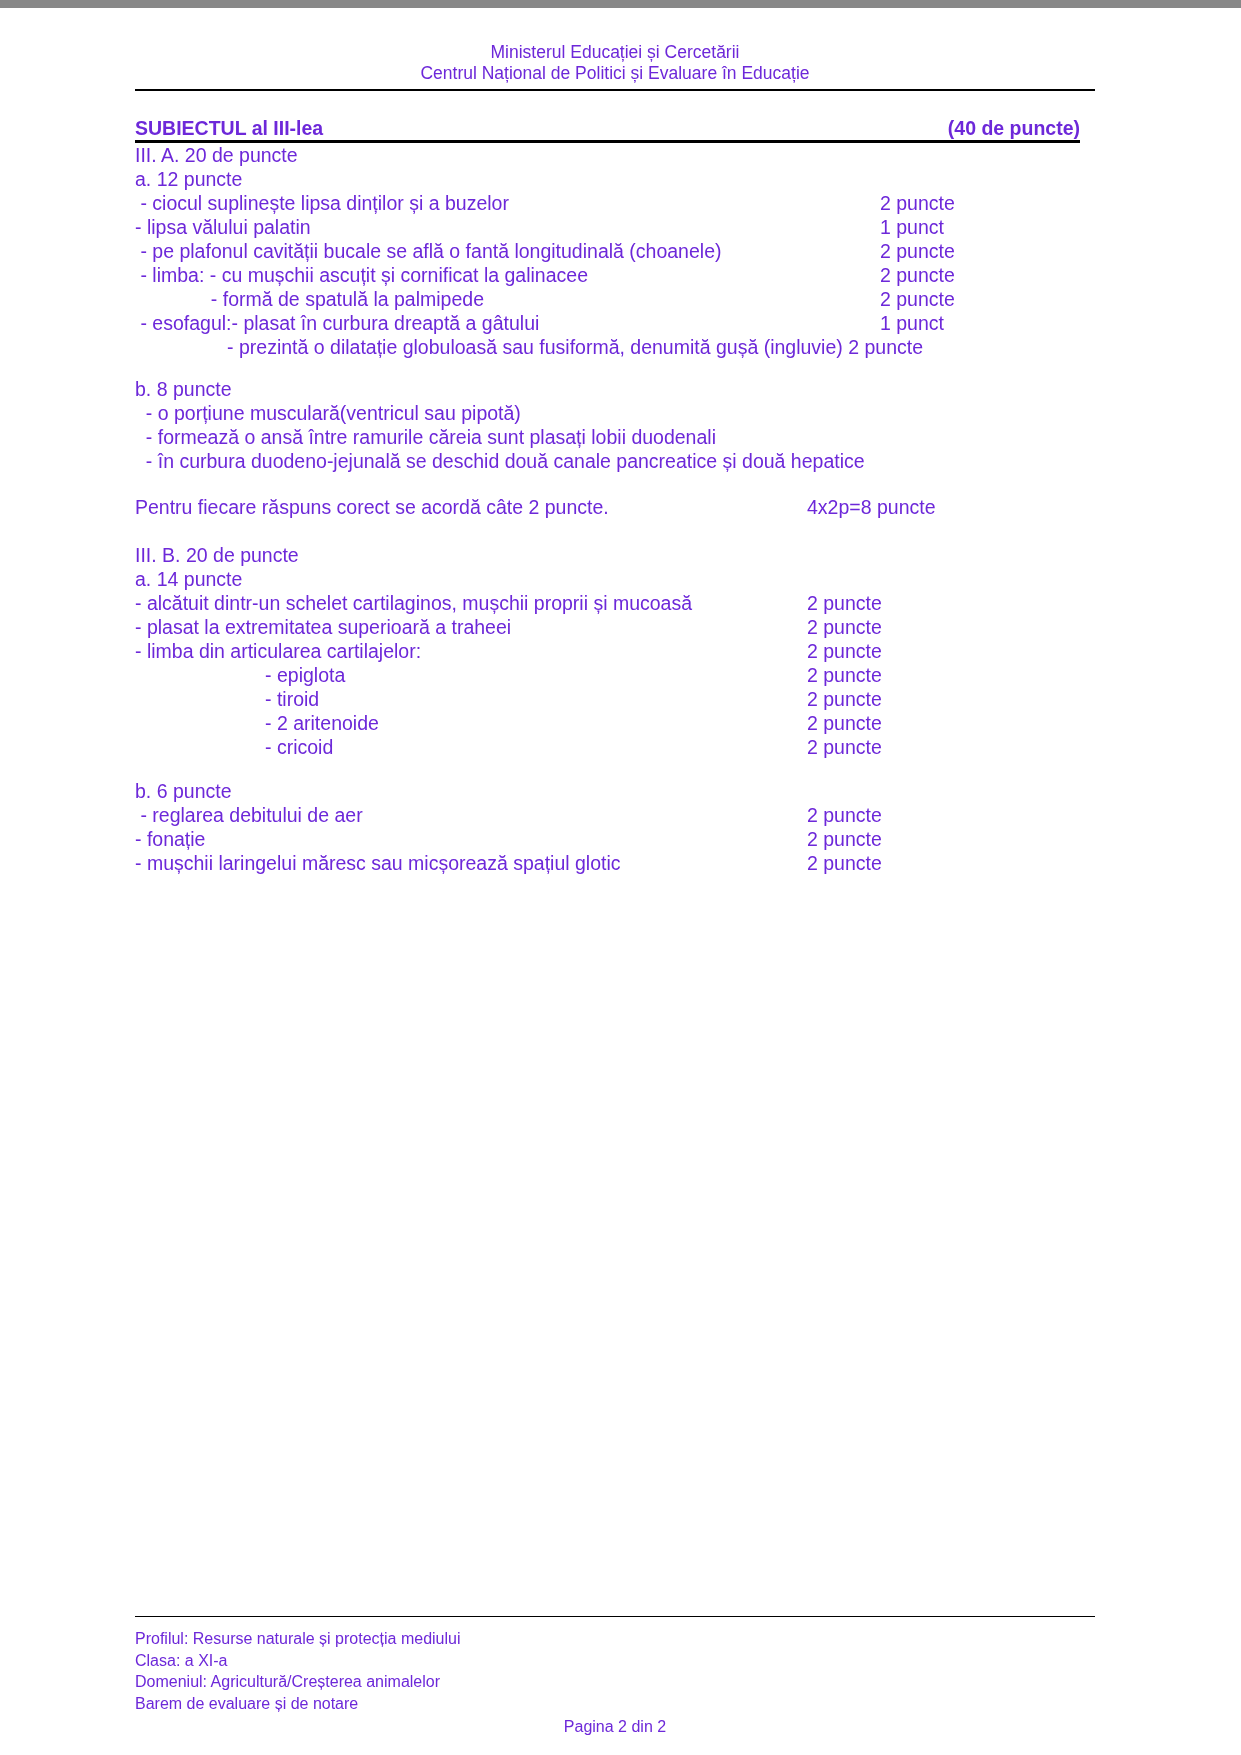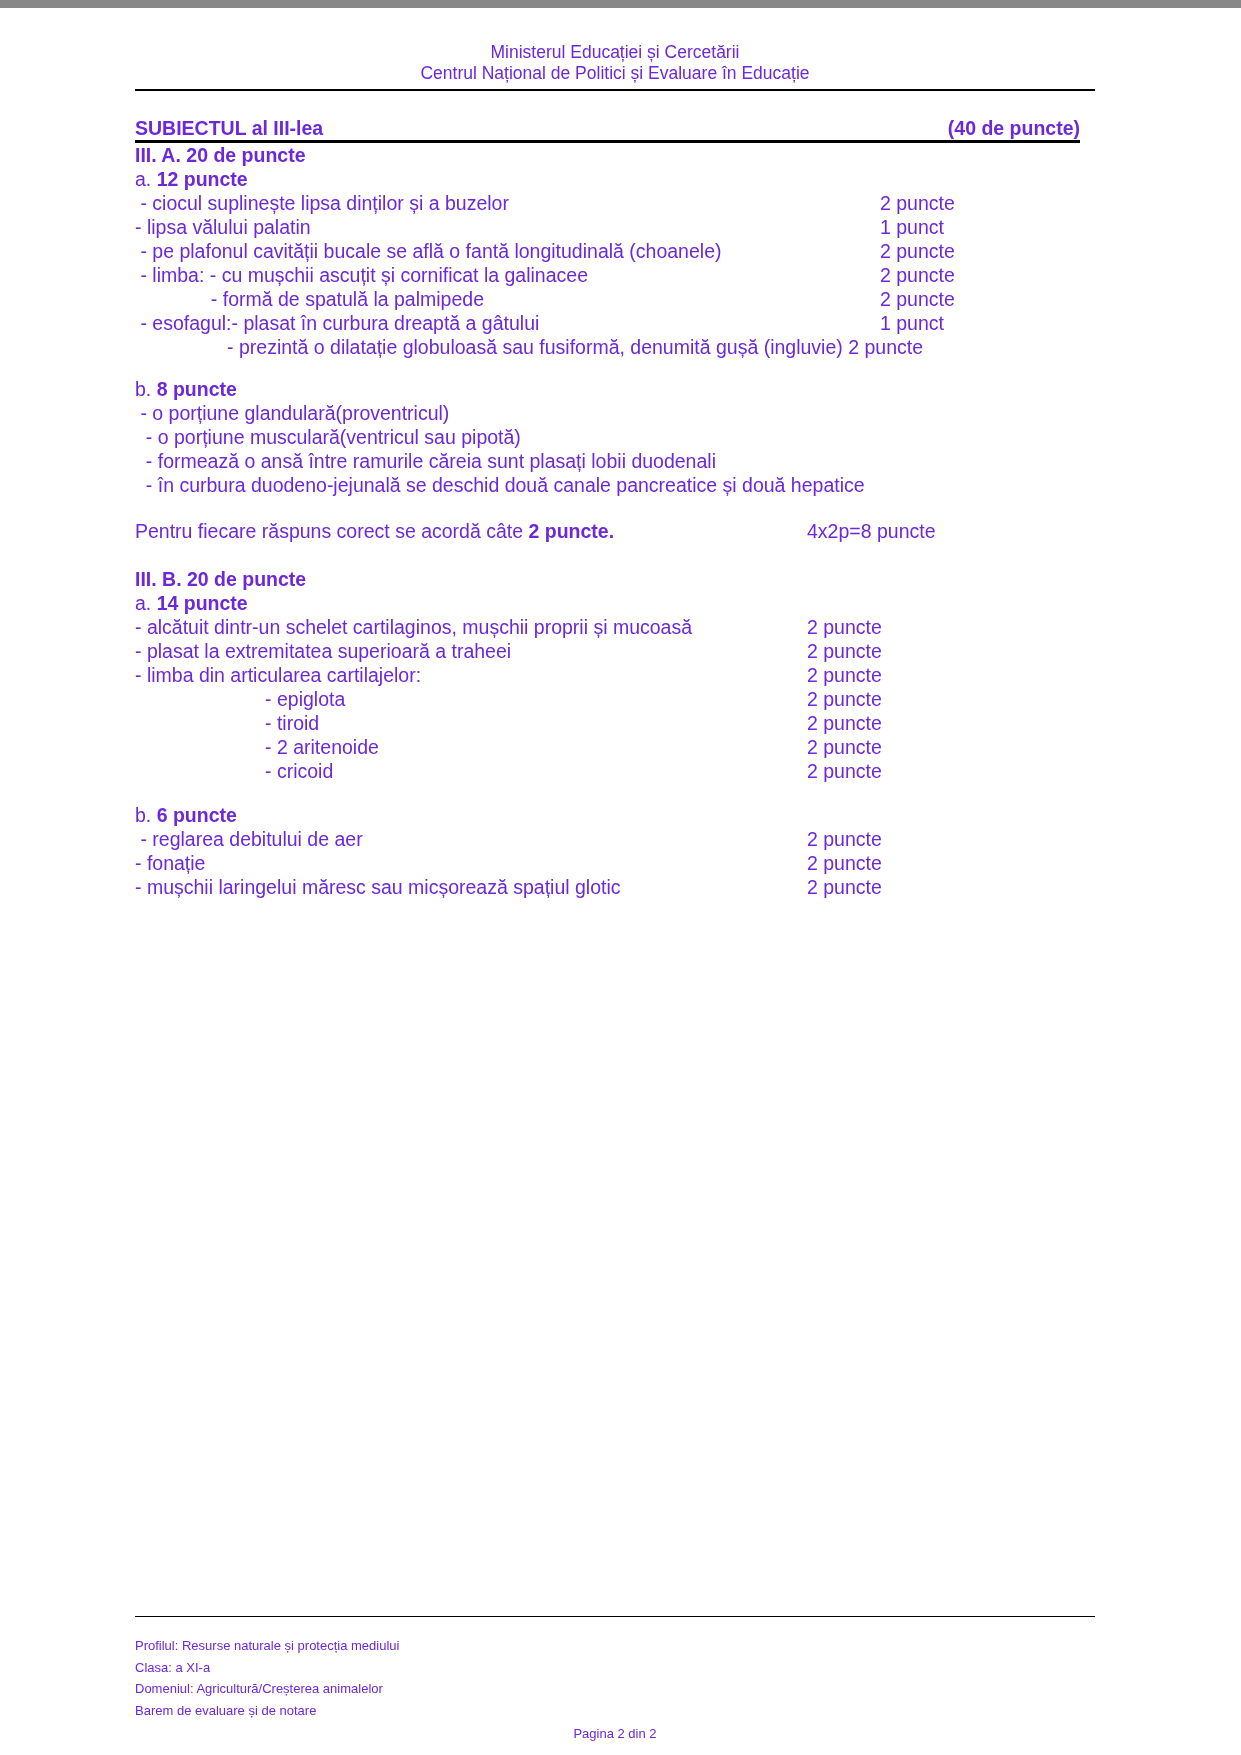--- a/index.html
+++ b/index.html
@@ -23,32 +23,32 @@
   }
   .content { position:absolute; top:108px; left:135px; width:960px; }
   .subject-line {
     display:flex; justify-content:space-between;
     width:945px; height:24px; line-height:24px;
     font-weight:bold;
     border-bottom:3px solid #000;
     text-align:center;
   }
   .line { position:relative; height:24px; line-height:24px; white-space:pre; }
-  .bold { font-weight:bold; }
+  .bold { font-weight:normal; }
   .pts-a { position:absolute; left:745px; top:0; white-space:pre; }
   .pts-b { position:absolute; left:672px; top:0; white-space:pre; }
   .mt18 { margin-top:18px; }
   .mt20 { margin-top:20px; }
   .mt22 { margin-top:22px; }
   .mt24 { margin-top:24px; }
   .doc-footer {
     position:absolute; top:1608px; left:135px; width:960px;
-    font-size:13px; line-height:21.5px;
+    font-size:16px; line-height:21.5px;
     border-top:1.5px solid #000;
-    padding-top:18px;
+    padding-top:11px;
   }
   .page-number { text-align:center; margin-top:2px; }
 </style>
 </head>
 <body>
 
 <div class="page">
 
   <div class="doc-header">
     <div>Ministerul Educației și Cercetării</div>
@@ -70,21 +70,20 @@
     <div class="line"><span> - ciocul suplinește lipsa dinților și a buzelor</span><span class="pts-a">2 puncte</span></div>
     <div class="line"><span>- lipsa vălului palatin</span><span class="pts-a">1 punct</span></div>
     <div class="line"><span> - pe plafonul cavității bucale se află o fantă longitudinală (choanele)</span><span class="pts-a">2 puncte</span></div>
     <div class="line"><span> - limba: - cu mușchii ascuțit și cornificat la galinacee</span><span class="pts-a">2 puncte</span></div>
     <div class="line"><span>              - formă de spatulă la palmipede</span><span class="pts-a">2 puncte</span></div>
     <div class="line"><span> - esofagul:- plasat în curbura dreaptă a gâtului</span><span class="pts-a">1 punct</span></div>
     <div class="line"><span>                 - prezintă o dilatație globuloasă sau fusiformă, denumită gușă (ingluvie) </span><span>2 puncte</span></div>
 
     <div class="line mt18"><span>b. </span><span class="bold">8 puncte</span></div>
 
-    <div class="line"><span> - o porțiune glandulară(proventricul)</span></div>
     <div class="line"><span>  - o porțiune musculară(ventricul sau pipotă)</span></div>
     <div class="line"><span>  - formează o ansă între ramurile căreia sunt plasați lobii duodenali</span></div>
     <div class="line"><span>  - în curbura duodeno-jejunală se deschid două canale pancreatice și două hepatice</span></div>
 
     <div class="line mt22"><span>Pentru fiecare răspuns corect se acordă câte </span><span class="bold">2 puncte.</span><span class="pts-b">4x2p=8 puncte</span></div>
 
     <div class="line bold mt24">III. B. 20 de puncte</div>
 
     <div class="line"><span>a. </span><span class="bold">14 puncte</span></div>
 

